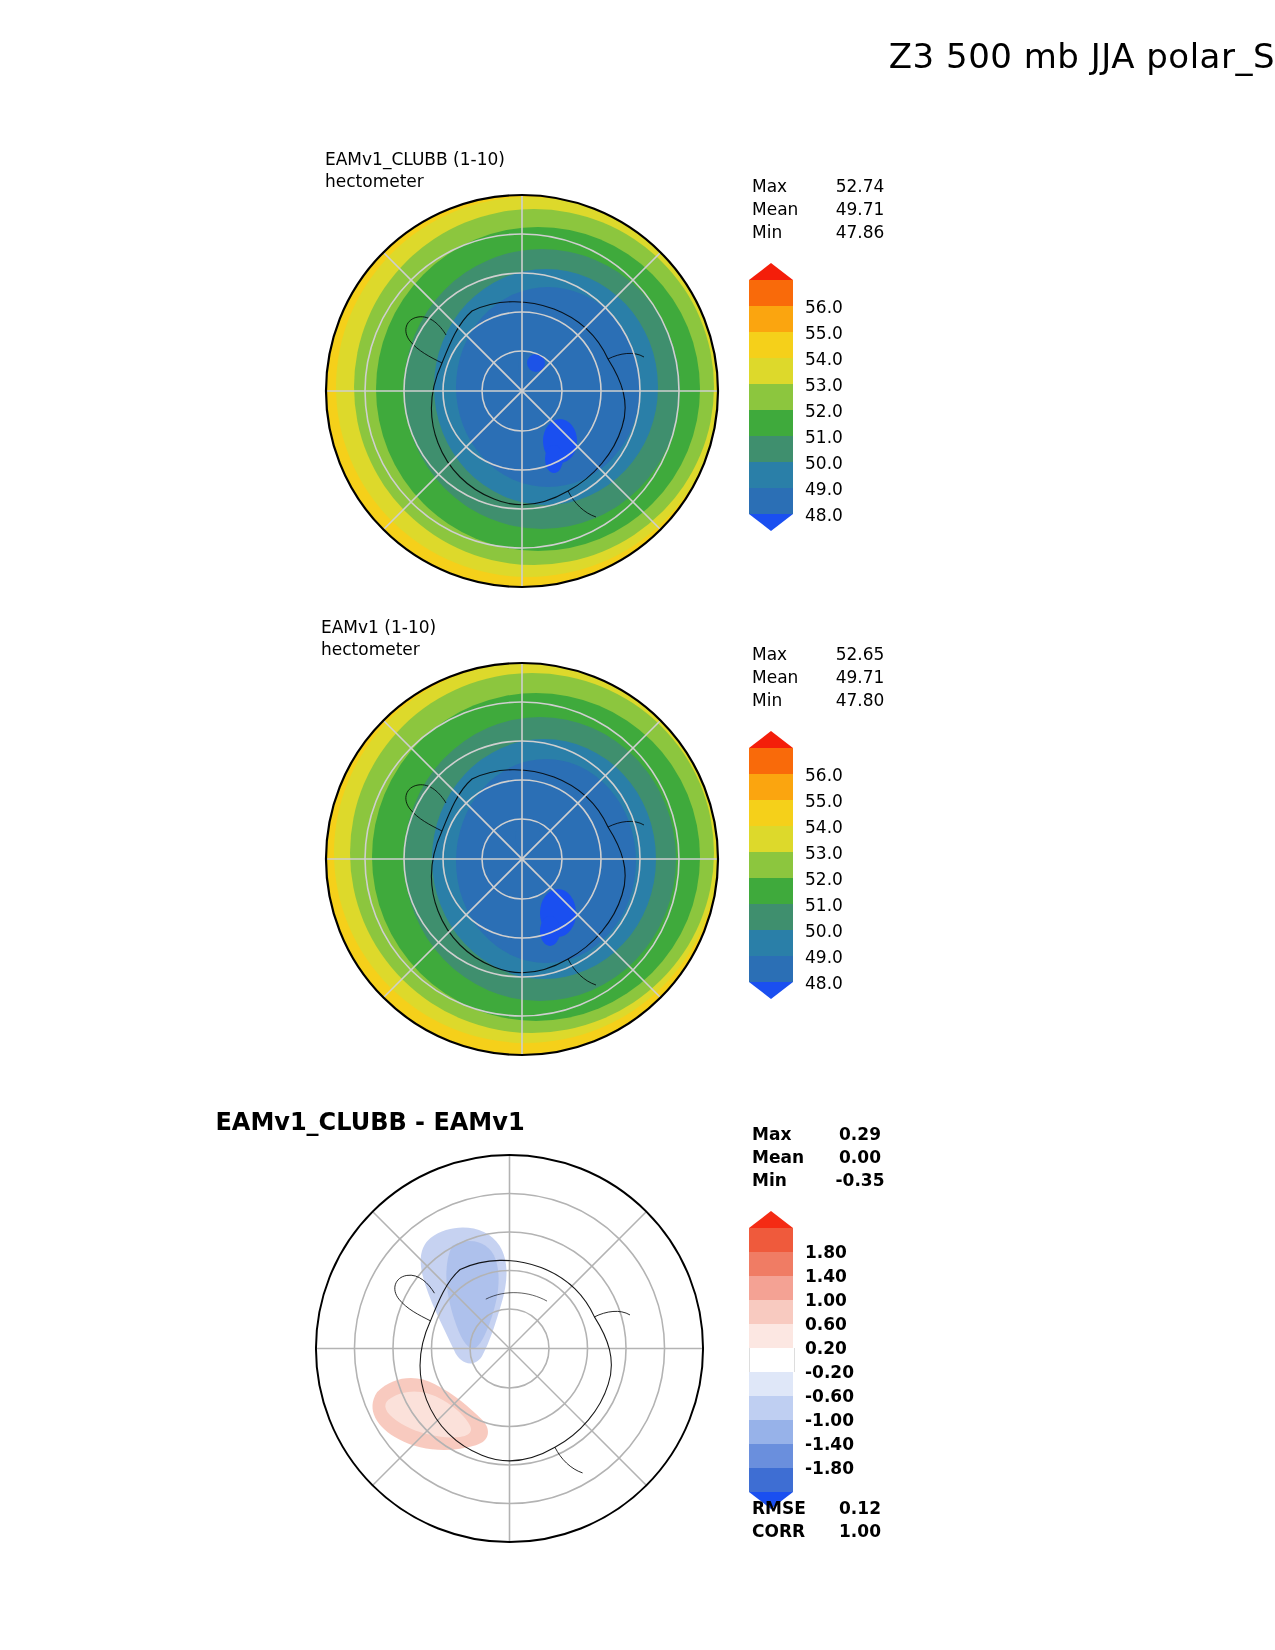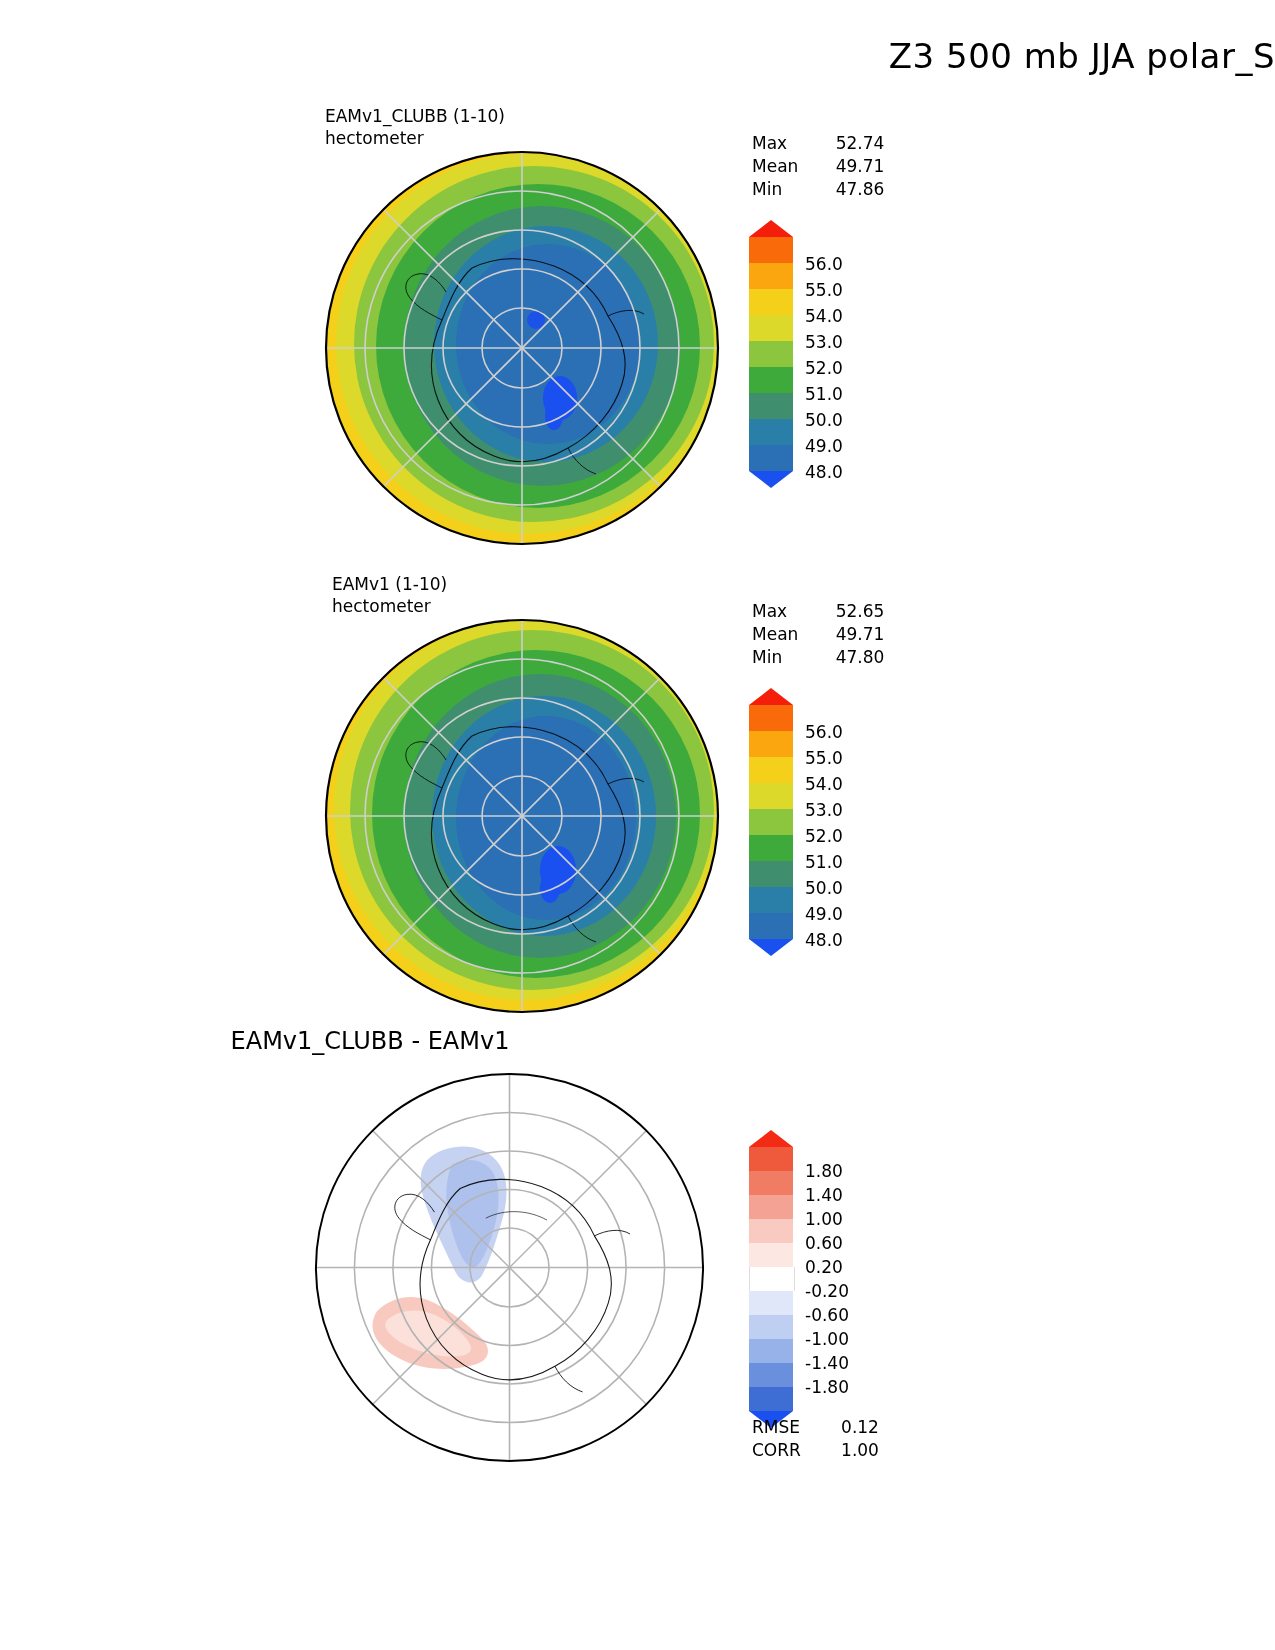--- a/index.html
+++ b/index.html
@@ -22,33 +22,34 @@
     width: 1275px;
     text-align: right;
     font-size: 34px;
     letter-spacing: 0.5px;
   }
 
   .panel {
     position: absolute;
     left: 0;
     width: 1275px;
+    margin-top: 43px;
   }
   .panel-1 { top: 100px; height: 470px; }
   .panel-2 { top: 568px; height: 470px; }
-  .panel-3 { top: 1012px; height: 500px; }
+  .panel-3 { top: 1050px; height: 500px; font-weight: bold; }
 
   .panel-label {
     position: absolute;
     font-size: 17px;
     line-height: 22px;
     white-space: pre;
   }
   .panel-label.l1 { left: 325px; top: 5px; }
-  .panel-label.l2 { left: 332px; top: 5px; }
+  .panel-label.l2 { left: 321px; top: 5px; }
 
   .diff-title {
     position: absolute;
     left: 0;
     width: 740px;
     text-align: center;
     top: 15px;
     font-size: 24px;
   }
 
@@ -328,20 +329,25 @@
         <path d="M120 172 C108 166 96 160 88 150 C80 140 84 128 96 126
                  C108 124 118 134 124 144" fill="none" stroke="#000000" stroke-width="1" opacity="0.85"></path>
         <path d="M246 300 C252 312 262 322 274 326" fill="none" stroke="#000000" stroke-width="1" opacity="0.85"></path>
         <path d="M286 168 C298 162 312 160 322 166" fill="none" stroke="#000000" stroke-width="1" opacity="0.85"></path>
         <path d="M176 150 C196 140 220 142 238 152" fill="none" stroke="#000000" stroke-width="0.9" opacity="0.7"></path>
       </g>
       <circle cx="200" cy="200" r="196" fill="none" stroke="#000000" stroke-width="2"></circle>
     </svg>
   </div>
 
+  <div class="stats" style="left:752px; top:30px;">
+    <span class="row"><span class="k">Max</span><span class="v">0.29</span></span>
+    <span class="row"><span class="k">Mean</span><span class="v">0.00</span></span>
+    <span class="row"><span class="k">Min</span><span class="v">-0.35</span></span>
+  </div>
 
   <div class="cbar" style="left:749px; top:118px; width:200px; height:320px;">
     <div class="cbar-body">
       <div class="cbar-tri-top" style="border-bottom:17px solid #f42b14;"></div>
       <div class="cbar-seg" style="height:24px;background:#ef5a3c;"></div>
       <div class="cbar-seg" style="height:24px;background:#f07c64;"></div>
       <div class="cbar-seg" style="height:24px;background:#f4a294;"></div>
       <div class="cbar-seg" style="height:24px;background:#f8cac0;"></div>
       <div class="cbar-seg" style="height:24px;background:#fce7e2;"></div>
       <div class="cbar-seg" style="height:24px;background:#ffffff;border-left:1px solid #dddddd;border-right:1px solid #dddddd;"></div>

